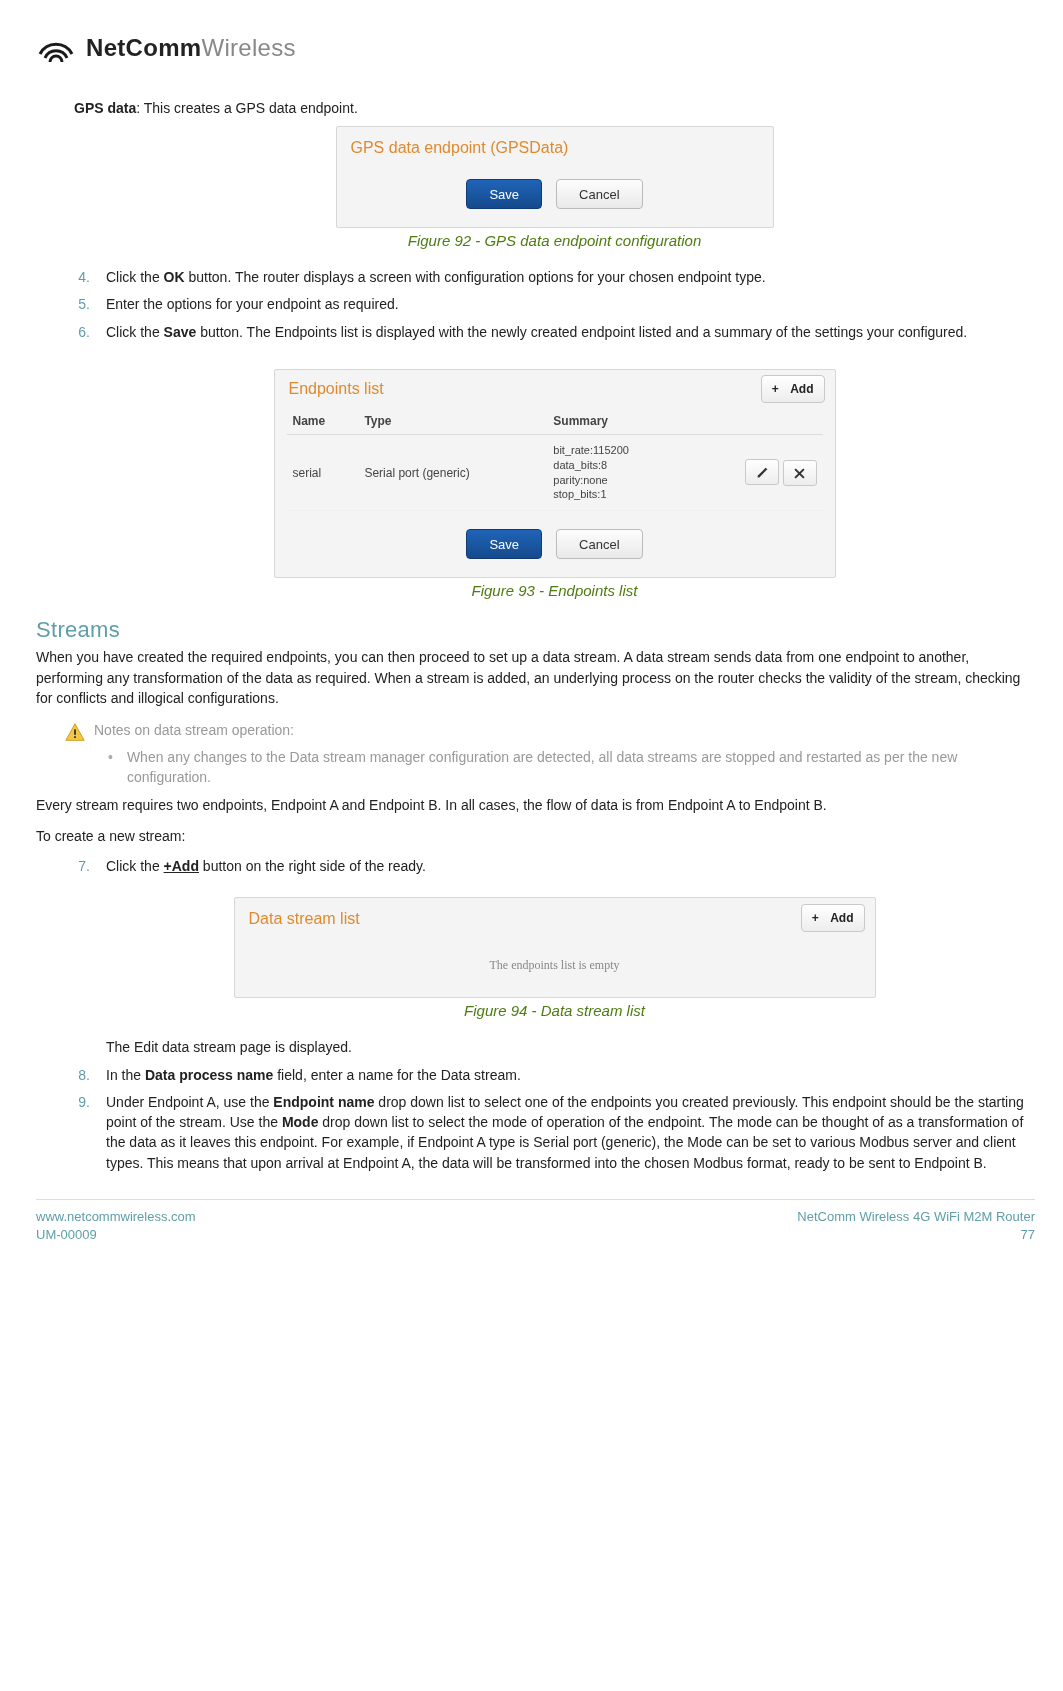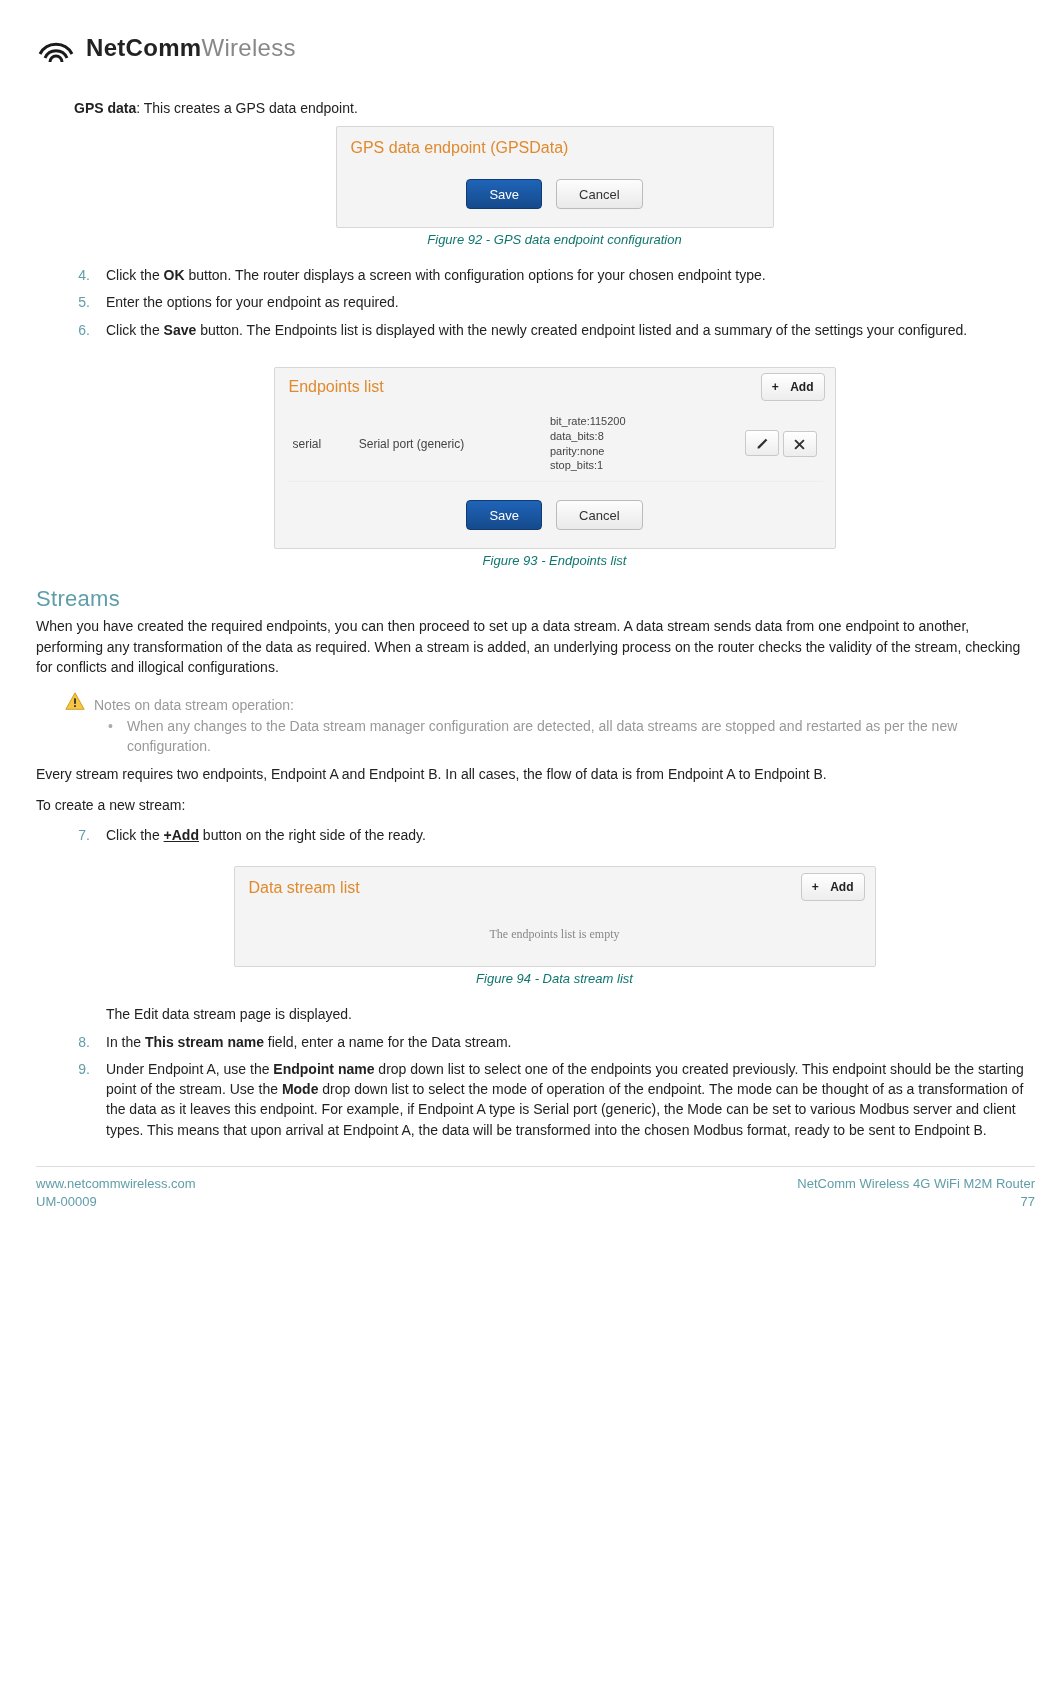--- a/index.html
+++ b/index.html
@@ -4,32 +4,32 @@
 <style>
   body { font-family: Arial, Helvetica, sans-serif; font-size: 14px; color: #222; margin: 0; padding: 28px 36px 12px 36px; width: 999px; }
   .logo { display: flex; align-items: center; gap: 10px; margin-bottom: 32px; }
   .logo-mark { width: 40px; height: 40px; }
   .logo-text { font-size: 24px; letter-spacing: 0.3px; }
   .logo-bold { font-weight: 700; color: #222; }
   .logo-light { font-weight: 300; color: #888; margin-top: 19px; }
   .content { margin-left: 38px; margin-top: 8px; }
   .intro { margin: 8px 0 8px 0; }
   .bold { font-weight: 700; }
-  .caption { text-align: center; font-style: italic; color: #0f766e; font-size: 13px; margin: 4px 0 18px 0; }
+  .caption { text-align: center; font-style: italic; color: #4d7c0f; font-size: 15px; margin: 4px 0 18px 0; }
   ol.steps { list-style: none; padding: 0; margin: 0; }
   ol.steps > li { display: flex; gap: 16px; margin: 7px 0; line-height: 1.45; }
   ol.steps > li .num { color: #5f9ea8; min-width: 16px; text-align: right; }
   ol.steps > li .body { flex: 1; }
   h2.section { font-family: Arial, sans-serif; color: #5f9ea8; font-size: 22px; font-weight: 400; margin: 14px 0 2px -38px; letter-spacing: 0.3px;}
   .para { margin: 4px 0 10px -38px; line-height: 1.45; }
   .gray { color: #999; }
   ul.bul { list-style: none; padding: 0; margin: 2px 0 8px 34px; }
   ul.bul li { display: flex; gap: 14px; margin: 3px 0; line-height: 1.4; }
   ul.bul li::before { content: "•"; color: #aaa; }
-  .note-row { display: flex; align-items: flex-end; gap: 8px; margin: 14px 0 4px -10px; }
+  .note-row { display: flex; align-items: flex-start; gap: 8px; margin: 14px 0 4px -10px; }
   .underline { text-decoration: underline; }
 
   
   .figure { display: flex; justify-content: center; }
   .panel { border: 1px solid #d7d7d7; background: #f4f4f4; border-radius: 2px; }
   .panel-title { color: #e08a2e; font-size: 16px; padding: 12px 14px 6px 14px; }
   .btn { display: inline-flex; align-items: center; justify-content: center; height: 28px; padding: 0 22px; border-radius: 4px; font-size: 13px; border: 1px solid #bbb; background: linear-gradient(#fdfdfd,#e9e9e9); color:#333; }
   .btn-primary { background: linear-gradient(#1f64b8,#154a8c); color: #fff; border: 1px solid #113b70; }
   .btn-mini { height: 26px; padding: 0 10px; font-size:12px; background: linear-gradient(#ffffff,#ededed); border:1px solid #c9c9c9; border-radius:4px; display:inline-flex; align-items:center; gap:4px; font-weight:700;}
   .icon-btn { width: 32px; height: 24px; border:1px solid #c9c9c9; border-radius:3px; background:linear-gradient(#ffffff,#ededed); display:inline-flex; align-items:center; justify-content:center;}
@@ -102,20 +102,26 @@
   </ol>
 
   <div class="figure">
     <div class="panel p93">
       <div class="head">
         <div class="panel-title" style="padding:6px 0;">Endpoints list</div>
         <div class="btn-mini"><span>+</span>&nbsp;<span>Add</span></div>
       </div>
       <table class="tbl">
         <tbody>
+            <tr>
+          <th>Name</th>
+          <th>Type</th>
+          <th>Summary</th>
+          <th></th>
+        </tr>
         <tr>
           <td>serial</td>
           <td>Serial port (generic)</td>
           <td class="summary-lines">
             <div>bit_rate:115200</div>
                 <div>data_bits:8</div>
                 <div>parity:none</div>
                 <div>stop_bits:1</div>
           </td>
           <td style="text-align:right; white-space:nowrap;">
@@ -179,21 +185,21 @@
   </div>
   <div class="caption">Figure 94 - Data stream list</div>
 
   <ol class="steps">
     <li>
         <span class="num"></span>
       <span class="body">The Edit data stream page is displayed.</span>
       </li>
     <li>
         <span class="num">8.</span>
-      <span class="body"><span>In the </span><span class="bold">This stream name</span><span> field, enter a name for the Data stream.</span></span>
+      <span class="body"><span>In the </span><span class="bold">Data process name</span><span> field, enter a name for the Data stream.</span></span>
       </li>
     <li>
         <span class="num">9.</span>
       <span class="body"><span>Under Endpoint A, use the </span><span class="bold">Endpoint name</span><span> drop down list to select one of the endpoints you created previously. This endpoint should be the starting point of the stream. Use the </span><span class="bold">Mode</span><span> drop down list to select the mode of operation of the endpoint. The mode can be thought of as a transformation of the data as it leaves this endpoint. For example, if Endpoint A type is Serial port (generic), the Mode can be set to various Modbus server and client types. This means that upon arrival at Endpoint A, the data will be transformed into the chosen Modbus format, ready to be sent to Endpoint B.</span></span>
       </li>
   </ol>
 
   <div class="footer">
     <div class="left">
       <div>www.netcommwireless.com</div>

